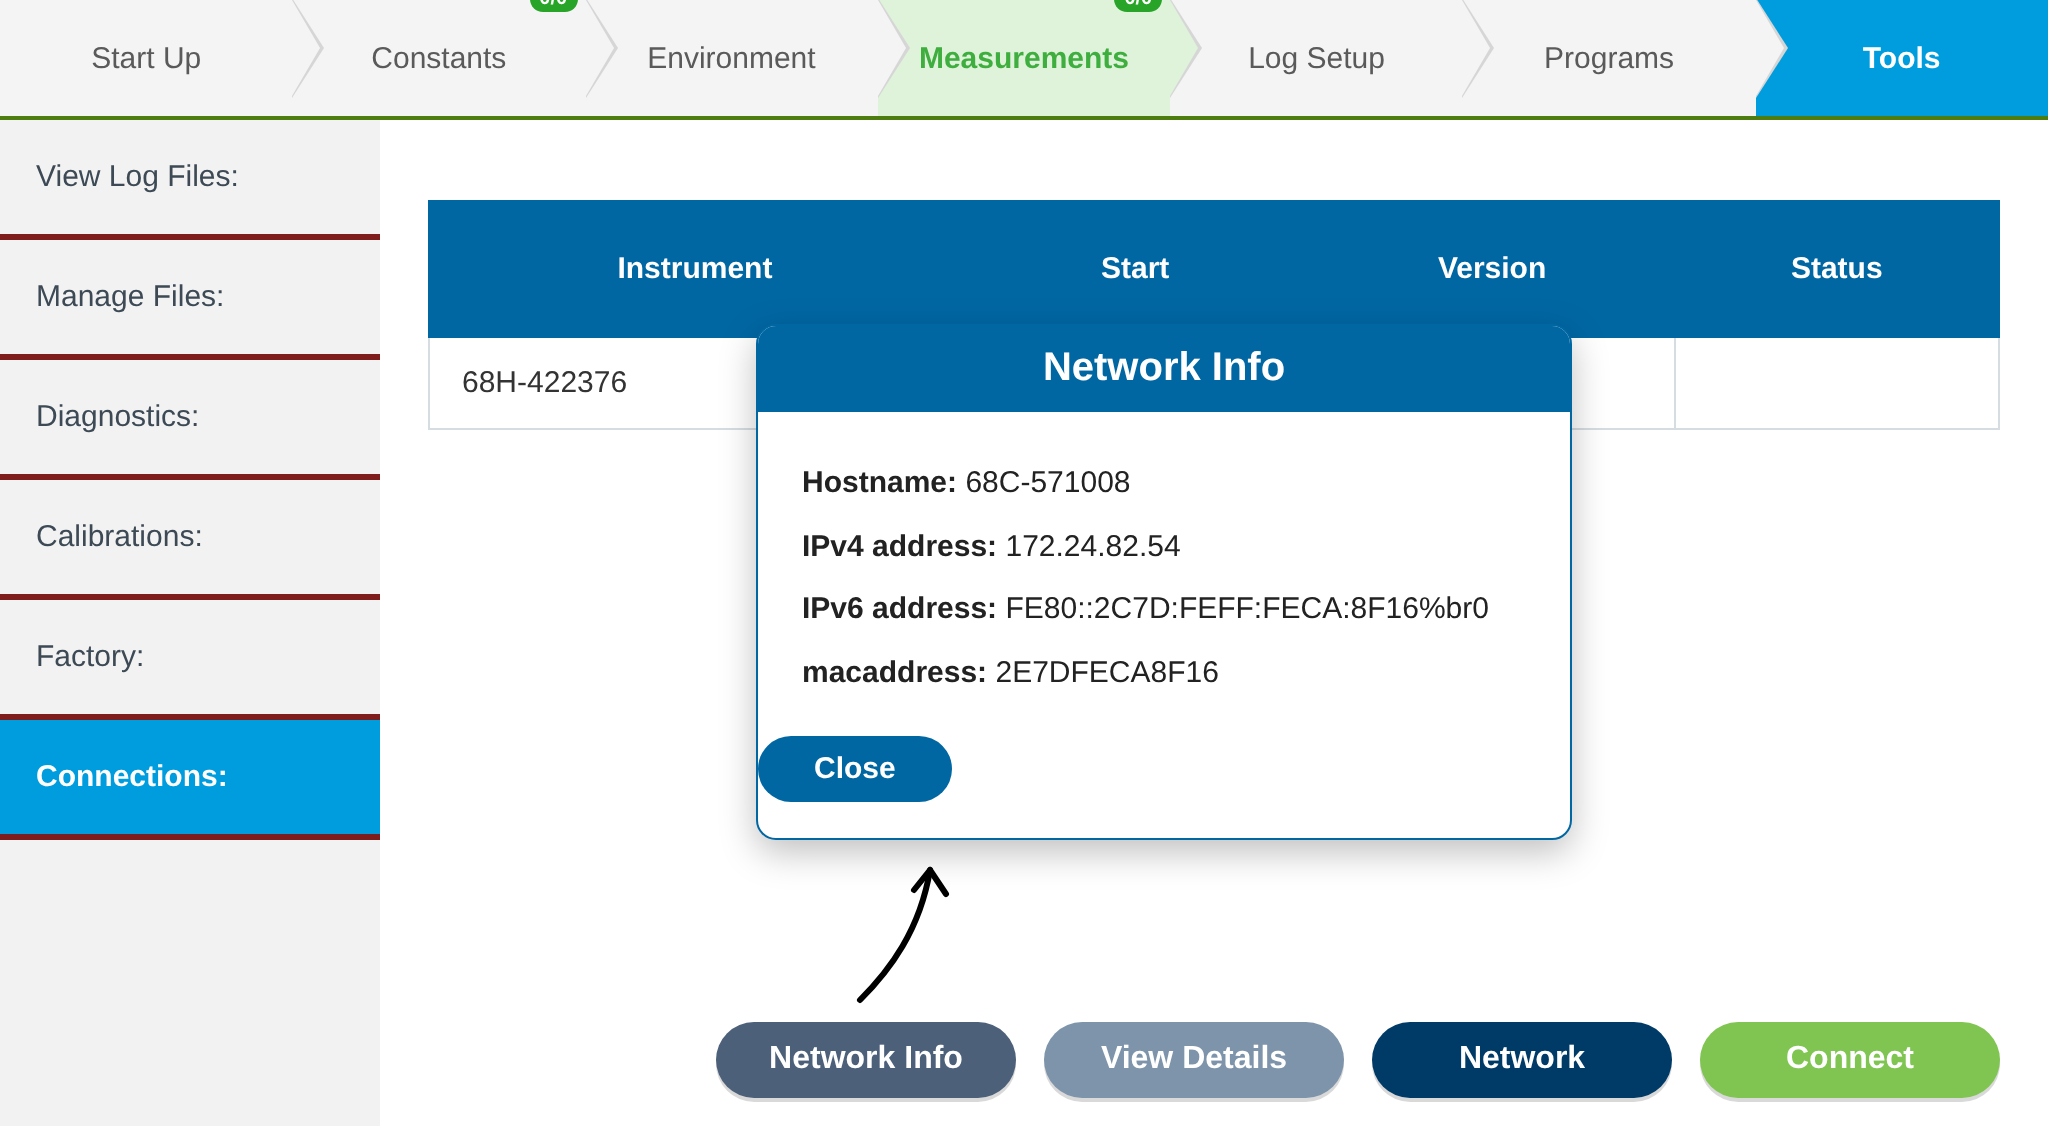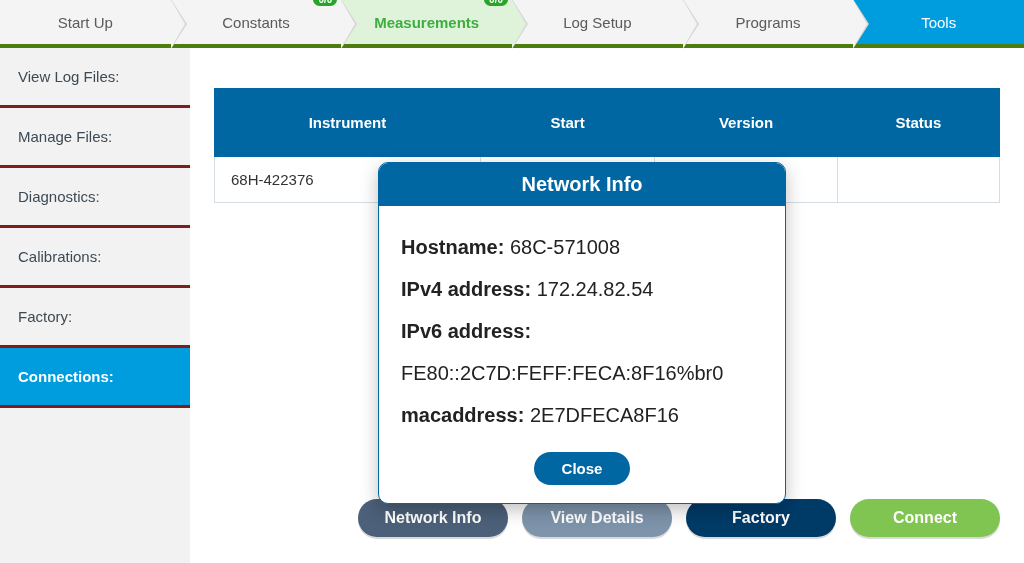--- a/index.html
+++ b/index.html
@@ -1,24 +1,24 @@
 <!DOCTYPE html>
 <html><head>
 <meta charset="utf-8">
 <style>
   * { box-sizing: border-box; margin: 0; padding: 0; }
   html, body { width: 1024px; height: 563px; font-family: "Segoe UI", "Helvetica Neue", Arial, sans-serif; background: #ffffff; overflow: hidden; }
 
   
   .topnav {
     display: flex;
-    height: 48px;
+    height: 60px;
     width: 100%;
     background: #fbfbfb;
-    border-bottom: 4px solid #4d7c0f;
+    border-bottom: 2px solid #4d7c0f;
     position: relative;
     z-index: 1;
   }
   .crumb {
     position: relative;
     flex: 1 1 0;
     display: flex;
     align-items: center;
     justify-content: center;
     font-size: 15px;
@@ -42,21 +42,21 @@
     width: 0; height: 0;
     border-top: 25px solid transparent;
     border-bottom: 25px solid transparent;
     border-left: 16px solid #d6d6d6;
     z-index: 1;
   }
   .crumb.gray   { background:#f4f4f4; color:#5a5a5a; }
   .crumb.gray   .chevron { border-left: 14px solid #f4f4f4; }
   .crumb.green  { background:#dff2da; color:#3eae3f; font-weight:600; }
   .crumb.green  .chevron { border-left: 14px solid #dff2da; }
-  .crumb.blue   { background:#009dde; color:#ffffff; font-weight:400; }
+  .crumb.blue   { background:#009dde; color:#ffffff; font-weight:700; }
   .crumb:last-child .chevron, .crumb:last-child .chevron-bg { display:none; }
 
   .badge {
     position: absolute;
     top: -7px; right: 4px;
     background: #28a428;
     color: #fff;
     font-size: 10px;
     font-weight: 700;
     padding: 1px 5px;
@@ -171,28 +171,28 @@
   .modal-title {
     background: #0067a3;
     color: #fff;
     font-size: 20px;
     font-weight: 700;
     text-align: center;
     padding: 10px;
   }
   .modal-body {
     padding: 20px 22px 10px 22px;
-    font-size: 20px;
+    font-size: 15px;
     color: #222;
     line-height: 2.1;
   }
   .modal-body b { font-weight: 700; }
   .modal-actions {
     display: flex;
-    justify-content: center;
+    justify-content: flex-start;
     padding: 6px 0 18px 0;
   }
   .modal-close {
     background: #0067a3;
     color: #fff;
     font-weight: 700;
     font-size: 15px;
     border: none;
     border-radius: 18px;
     padding: 8px 28px;
@@ -207,20 +207,25 @@
 
 <div class="topnav">
   <div class="crumb gray">
     <span>Start Up</span>
     <span class="chevron-bg"></span>
       <span class="chevron"></span>
   </div>
   <div class="crumb gray">
     <span>Constants</span>
     <span class="badge">0/0</span>
+    <span class="chevron-bg"></span>
+      <span class="chevron"></span>
+  </div>
+  <div class="crumb gray">
+    <span>Environment</span>
     <span class="chevron-bg"></span>
       <span class="chevron"></span>
   </div>
   <div class="crumb green">
     <span>Measurements</span>
     <span class="badge">0/0</span>
     <span class="chevron-bg"></span>
       <span class="chevron"></span>
   </div>
   <div class="crumb gray">
@@ -266,21 +271,21 @@
           <td>LI-6850</td>
           <td>1.4.5</td>
           <td></td>
         </tr>
       </tbody>
     </table>
 
     <div class="button-row">
       <button class="pill steel">Network Info</button>
       <button class="pill steel-lite">View Details</button>
-      <button class="pill navy">Factory</button>
+      <button class="pill navy">Network</button>
       <button class="pill green">Connect</button>
     </div>
 
   </div>
 </div>
 
 <div class="modal">
   <div class="modal-title">Network Info</div>
   <div class="modal-body">
     <div><b>Hostname:</b> <span>68C-571008</span></div>

